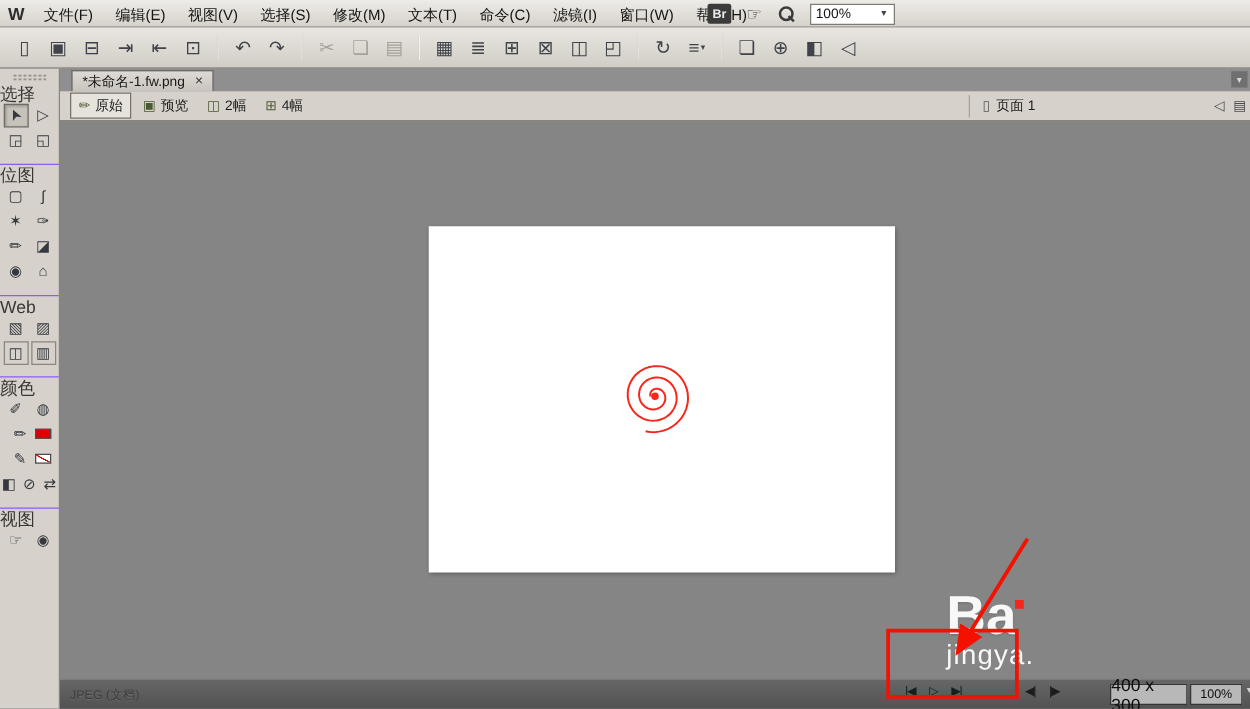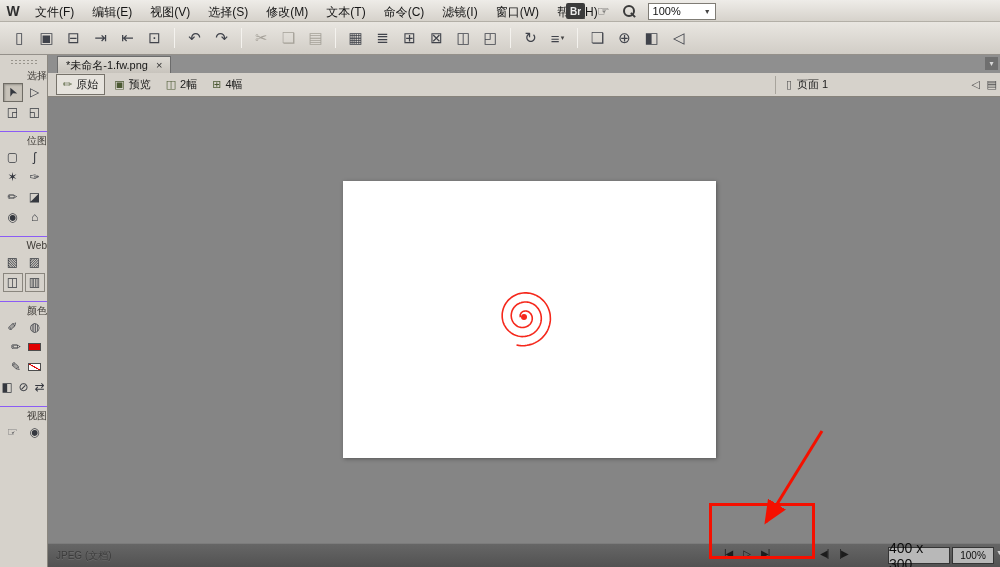--- a/index.html
+++ b/index.html
@@ -25,21 +25,21 @@
 .tool-icon{width:25px;height:22px;margin:0 1px;display:flex;align-items:center;justify-content:center;color:#40434b;font-size:15px;cursor:default}
 .tool-icon.disabled{color:#a5a199}
 .tool-icon .dd{font-size:7px;color:#444;margin-left:1px}
 .toolbar-sep{width:1px;height:20px;background:#a19c93;border-right:1px solid #f4f2ee;margin:0 6px}
 
 
 .left-panel{position:absolute;left:0;top:55px;width:48px;height:512px;background:#d6d2cb;border-right:1px solid #8b877f}
 .panel-grip{height:6px;margin:4px 10px 2px;background-image:radial-gradient(#98948c 1px,transparent 1.2px);background-size:4px 3px}
 .section{margin-top:9px;border-top:1px solid #8b5cf6;padding-top:2px}
 .section:first-of-type{border-top:none;margin-top:2px}
-.section-label{font-size:10px;color:#3a3733;text-align:right;height:13px;line-height:13px}
+.section-label{font-size:14px;color:#3a3733;text-align:left;height:13px;line-height:13px}
 .tool-row{display:flex;justify-content:center;align-items:center;height:20px;gap:2px}
 .tool-cell{width:20px;height:19px;display:flex;align-items:center;justify-content:center;font-size:12px;color:#35383f;cursor:default}
 .tool-cell .rot{display:inline-block}
 .tool-cell.selected{background:#c7c2b9;border:1px solid #6f6c65;box-shadow:inset 1px 1px 2px rgba(0,0,0,.25)}
 .tool-cell.boxed{border:1px solid #8a867e}
 .swatch{width:13px;height:8px;border:1px solid #4c4c4c;display:inline-block}
 .swatch.slashed{background:linear-gradient(to top right,#fff 44%,#e00000 46%,#e00000 54%,#fff 56%) !important}
 
 
 .tabbar{position:absolute;left:48px;top:55px;width:952px;height:18px;background:#8f8f8f;display:flex;align-items:flex-end}
@@ -319,20 +319,25 @@
       </div>
     <div class="frame-nav" id="frame-nav">
         <span class="pb-btn">◀|</span>
         <span class="pb-btn">|▶</span>
       </div>
     <div class="size-box">400 x 300</div>
     <div class="zoom-box">100%</div>
     <span class="zoom-dd">▼</span>
   </div>
 
+  <div class="watermark">
+    <div class="wm1">Ba</div>
+    <div class="wm2">jingya.</div>
+    <div class="wm-dot"></div>
+  </div>
 
   <div class="anno-rect"></div>
   <svg class="anno-arrow" width="150" height="115">
     <defs>
       <marker id="ah" markerWidth="9" markerHeight="8" refX="7" refY="3.5" orient="auto">
         <path d="M0,0 L8,3.5 L0,7 z" fill="#f51000"></path>
       </marker>
     </defs>
     <line x1="132" y1="11" x2="76" y2="102" stroke="#f51000" stroke-width="3" marker-end="url(#ah)"></line>
   </svg>

